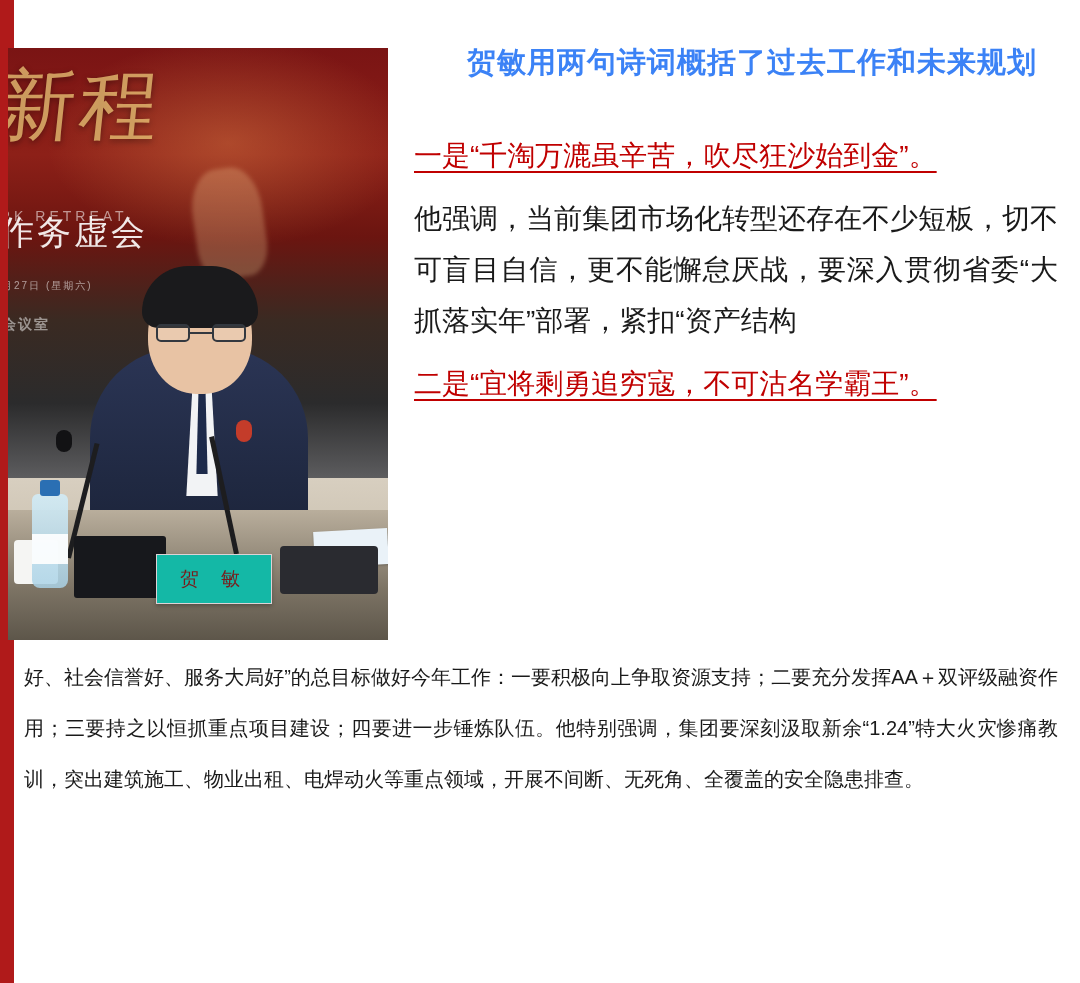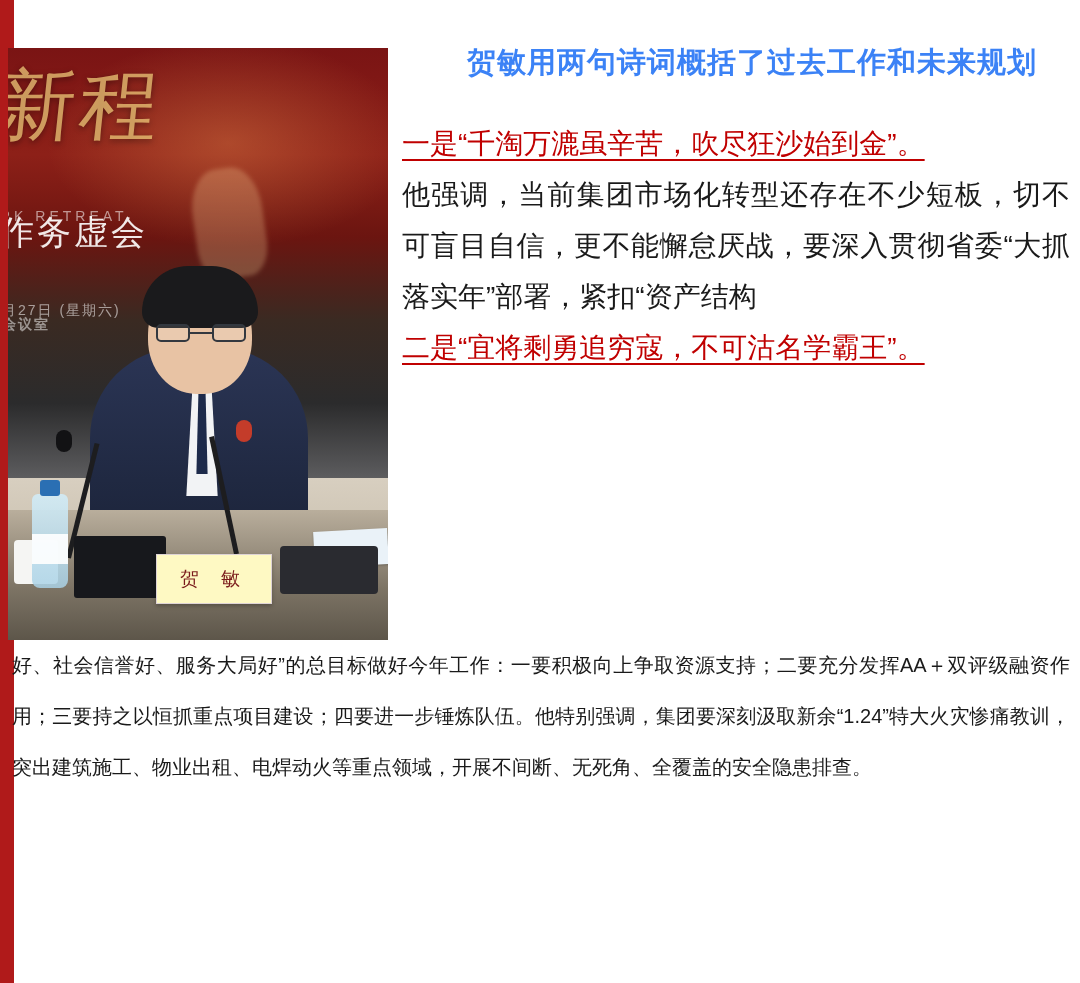--- a/index.html
+++ b/index.html
@@ -74,22 +74,22 @@
     left: -8px;
     top: 160px;
     font-size: 14px;
     color: rgba(255,255,255,0.55);
     letter-spacing: 4px;
     white-space: nowrap;
   }
   .banner-line4 {
     position: absolute;
     left: -6px;
-    top: 254px;
-    font-size: 14px;
+    top: 231px;
+    font-size: 10px;
     color: rgba(255,255,255,0.55);
     letter-spacing: 2px;
     white-space: nowrap;
   }
   .banner-line5 {
     position: absolute;
     left: -6px;
     top: 268px;
     font-size: 14px;
     color: rgba(255,255,255,0.5);
@@ -244,21 +244,21 @@
     background: #ffffff;
     opacity: 0.9;
   }
   
   .nameplate {
     position: absolute;
     left: 148px;
     top: 506px;
     width: 114px;
     height: 48px;
-    background: #fef9c3;
+    background: #14b8a6;
     border: 1px solid #ddd3d6;
     box-shadow: 0 2px 4px rgba(0,0,0,0.25);
     display: flex;
     align-items: center;
     justify-content: center;
   }
   .nameplate span {
     color: #7a1b1b;
     font-size: 19px;
     letter-spacing: 8px;
@@ -345,21 +345,21 @@
     line-height: 51px;
     color: #1a1a1a;
     text-align: justify;
     text-justify: inter-ideograph;
   }
   .quote-line {
     color: #c00000;
     text-decoration: underline;
     text-underline-offset: 6px;
   }
-  .para { margin: 0; }
+  .para { margin: 12px; }
 </style>
 </head>
 <body>
 
 <div class="page">
 
   <div class="left-bar"></div>
 
   <div class="photo">
     <div class="photo-inner"></div>

